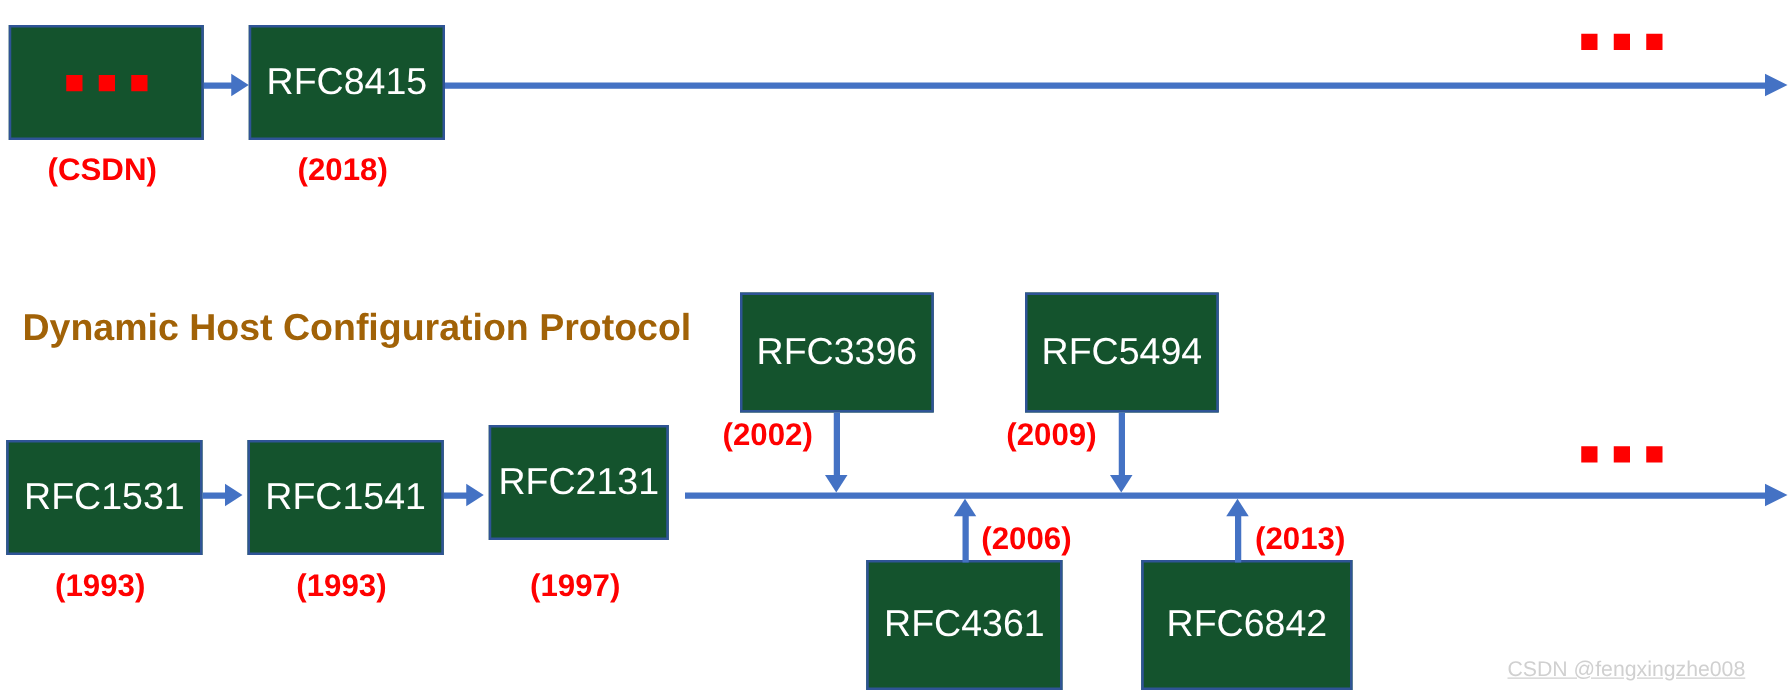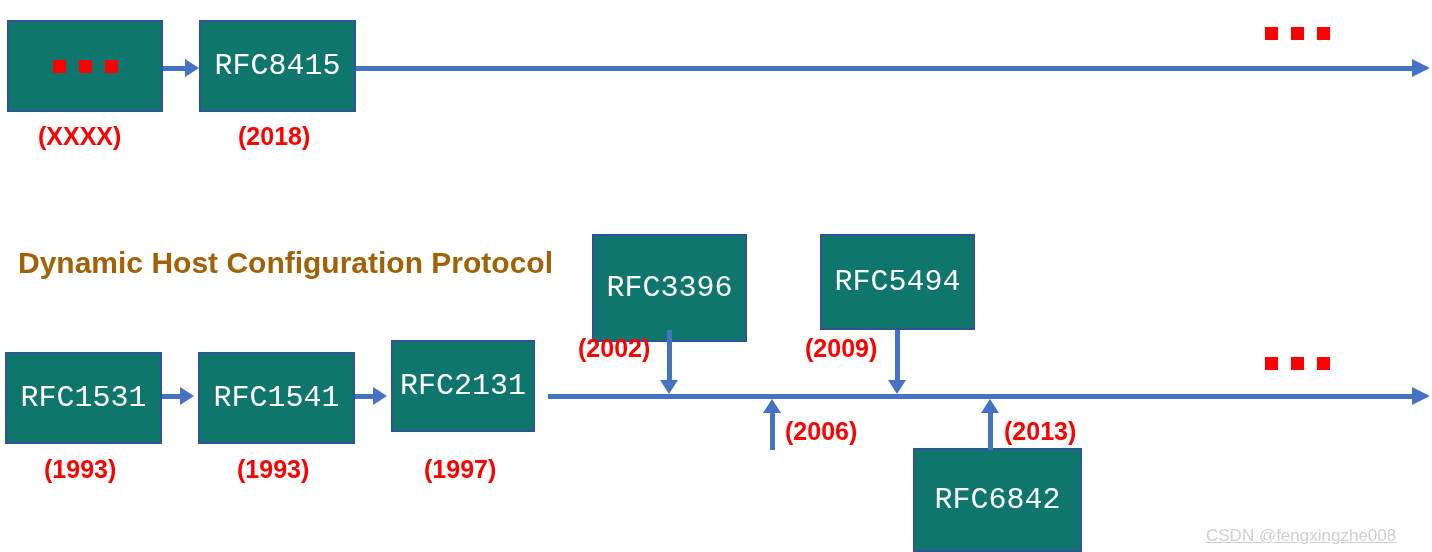--- a/index.html
+++ b/index.html
@@ -12,27 +12,26 @@
   }
   #canvas {
     position: relative;
     width: 1432px;
     height: 552px;
     background: #ffffff;
     overflow: hidden;
   }
   .rfc-box {
     position: absolute;
-    background: #0f766e;
+    background: #14532d;
     border: 2px solid #2F5496;
     box-sizing: border-box;
     display: flex;
     align-items: center;
     justify-content: center;
-    font-family: Liberation Mono, monospace;
   }
   .rfc-box .rfc-label {
     color: #FFFFFF;
     font-size: 30px;
     font-weight: normal;
     letter-spacing: 0px;
     white-space: nowrap;
     line-height: 1;
   }
   .year-label {
@@ -110,21 +109,21 @@
 
 <div id="canvas">
 
   <div class="rfc-box" style="left:7px; top:20px; width:156px; height:92px;">
     <div class="dots-group" style="position:static;">
       <span class="dot"></span>
       <span class="dot"></span>
       <span class="dot"></span>
     </div>
   </div>
-  <div class="year-label" style="left:38px; top:124px;">(XXXX)</div>
+  <div class="year-label" style="left:38px; top:124px;">(CSDN)</div>
 
   <div class="hline" style="left:163px; top:66px; width:24px;"></div>
   <div class="arrow-right" style="left:185px; top:59px;"></div>
 
   <div class="rfc-box" style="left:199px; top:20px; width:157px; height:92px;">
     <span class="rfc-label">RFC8415</span>
   </div>
   <div class="year-label" style="left:238px; top:124px;">(2018)</div>
 
   <div class="hline" style="left:356px; top:66px; width:1062px;"></div>
@@ -163,34 +162,37 @@
   <div class="hline" style="left:548px; top:394px; width:870px;"></div>
   <div class="arrow-down" style="left:1412px; top:387px; border:none; width:0; height:0;
        border-top:9px solid transparent; border-bottom:9px solid transparent; border-left:18px solid #4472C4;"></div>
 
   <div class="dots-group" style="left:1265px; top:357px;">
     <span class="dot"></span>
     <span class="dot"></span>
     <span class="dot"></span>
   </div>
 
-  <div class="rfc-box" style="left:592px; top:234px; width:155px; height:108px;">
+  <div class="rfc-box" style="left:592px; top:234px; width:155px; height:96px;">
     <span class="rfc-label">RFC3396</span>
   </div>
   <div class="vline" style="left:667px; top:330px; height:52px;"></div>
   <div class="arrow-down" style="left:660px; top:380px;"></div>
   <div class="year-label" style="left:578px; top:336px;">(2002)</div>
 
   <div class="rfc-box" style="left:820px; top:234px; width:155px; height:96px;">
     <span class="rfc-label">RFC5494</span>
   </div>
   <div class="vline" style="left:895px; top:330px; height:52px;"></div>
   <div class="arrow-down" style="left:888px; top:380px;"></div>
   <div class="year-label" style="left:805px; top:336px;">(2009)</div>
 
+  <div class="rfc-box" style="left:693px; top:448px; width:157px; height:104px;">
+    <span class="rfc-label">RFC4361</span>
+  </div>
   <div class="vline" style="left:770px; top:412px; height:38px;"></div>
   <div class="arrow-up" style="left:763px; top:399px;"></div>
   <div class="year-label" style="left:785px; top:419px;">(2006)</div>
 
   <div class="rfc-box" style="left:913px; top:448px; width:169px; height:104px;">
     <span class="rfc-label">RFC6842</span>
   </div>
   <div class="vline" style="left:988px; top:412px; height:38px;"></div>
   <div class="arrow-up" style="left:981px; top:399px;"></div>
   <div class="year-label" style="left:1004px; top:419px;">(2013)</div>

